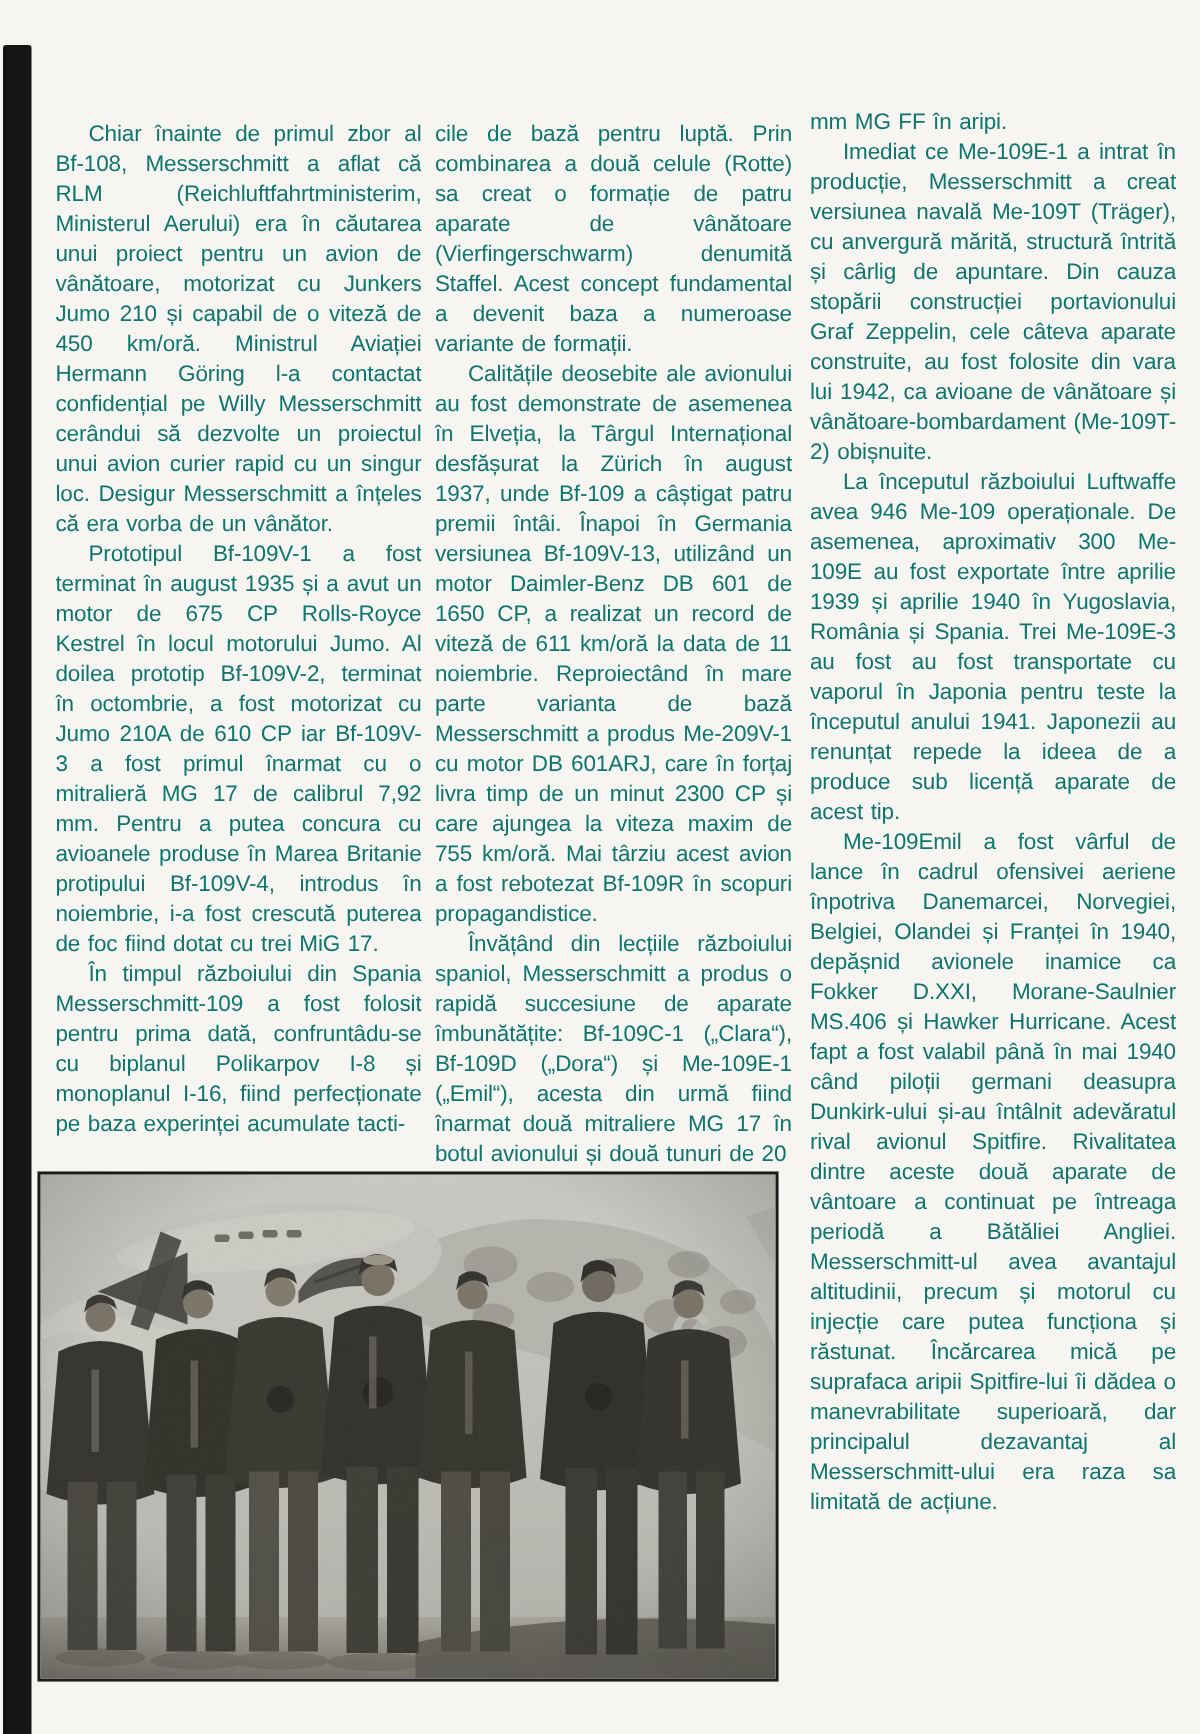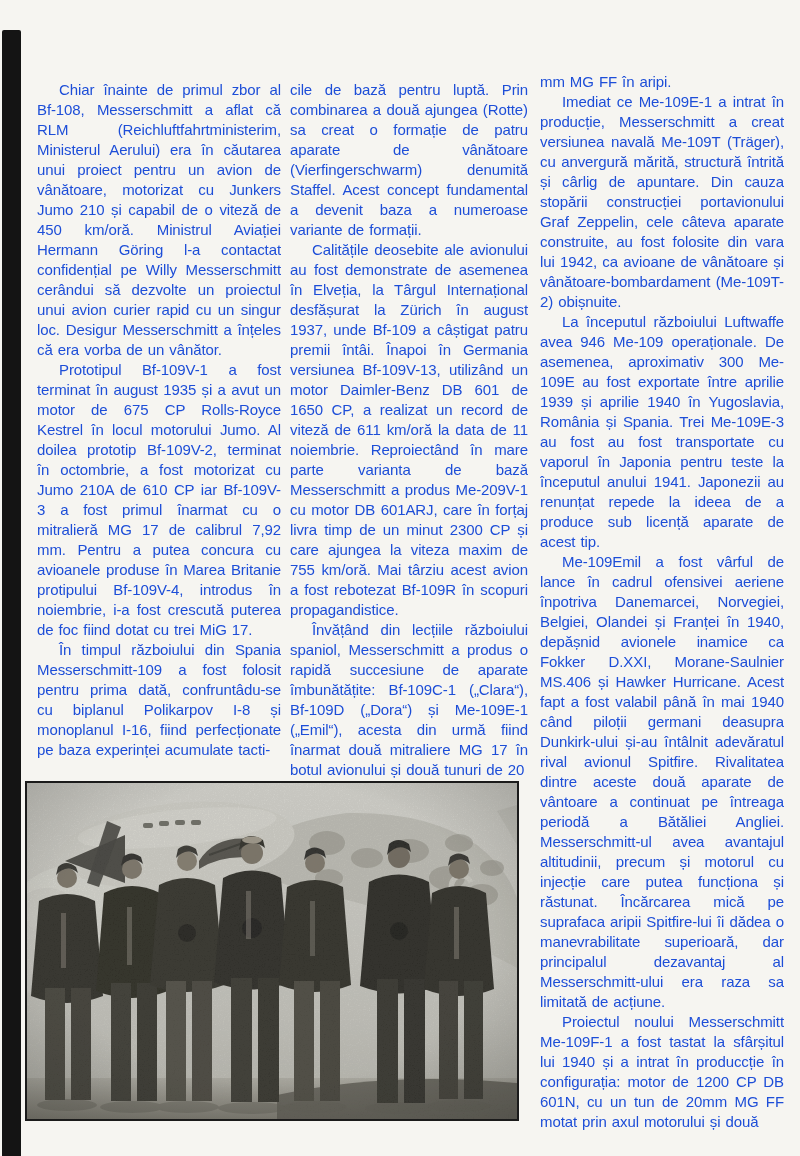--- a/index.html
+++ b/index.html
@@ -12,21 +12,21 @@
     position:relative;width:800px;height:1156px;
     background:#f6f5f1;overflow:hidden;color:#1c1c1c;
   }
   .gutter-bar{
     position:absolute;left:2px;top:30px;width:19px;height:1126px;
     background:#141414;border-radius:2px 2px 0 0;
   }
   .col{
     position:absolute;text-align:justify;overflow:hidden;
     font-size:15px;line-height:20px;word-spacing:1px;letter-spacing:-0.1px;
-    color:#1d4ed8;
+    color:#0f766e;
   }
   .col p{margin:0;text-indent:22px;}
   .col p.cont{text-indent:0;}
   .col-1{left:37px;top:80px;width:244px;height:702px;}
   .col-2{left:290px;top:80px;width:238px;height:702px;}
   .col-3{left:540px;top:72px;width:244px;height:1063px;}
   figure.photo{
     position:absolute;left:25px;top:781px;margin:0;
     width:490px;height:336px;border:2px solid #1b1b1b;
     background:#c9c8c1;overflow:hidden;
@@ -40,31 +40,30 @@
 
   <div class="gutter-bar"></div>
 
   <section class="col col-1">
     <p>Chiar înainte de primul zbor al Bf-108, Messerschmitt a aflat că RLM (Reichluftfahrtministerim, Ministerul Aerului) era în căutarea unui proiect pentru un avion de vânătoare, motorizat cu Junkers Jumo 210 și capabil de o viteză de 450 km/oră. Ministrul Aviației Hermann Göring l-a contactat confidențial pe Willy Messerschmitt cerândui să dezvolte un proiectul unui avion curier rapid cu un singur loc. Desigur Messerschmitt a înțeles că era vorba de un vânător.</p>
     <p>Prototipul Bf-109V-1 a fost terminat în august 1935 și a avut un motor de 675 CP Rolls-Royce Kestrel în locul motorului Jumo. Al doilea prototip Bf-109V-2, terminat în octombrie, a fost motorizat cu Jumo 210A de 610 CP iar Bf-109V-3 a fost primul înarmat cu o mitralieră MG 17 de calibrul 7,92 mm. Pentru a putea concura cu avioanele produse în Marea Britanie protipului Bf-109V-4, introdus în noiembrie, i-a fost crescută puterea de foc fiind dotat cu trei MiG 17.</p>
     <p>În timpul războiului din Spania Messerschmitt-109 a fost folosit pentru prima dată, confruntâdu-se cu biplanul Polikarpov I-8 și monoplanul I-16, fiind perfecționate pe baza experinței acumulate tacti-</p>
   </section>
 
   <section class="col col-2">
-    <p class="cont">cile de bază pentru luptă. Prin combinarea a două ajungea (Rotte) sa creat o formație de patru aparate de vânătoare (Vierfingerschwarm) denumită Staffel. Acest concept fundamental a devenit baza a numeroase variante de formații.</p>
+    <p class="cont">cile de bază pentru luptă. Prin combinarea a două celule (Rotte) sa creat o formație de patru aparate de vânătoare (Vierfingerschwarm) denumită Staffel. Acest concept fundamental a devenit baza a numeroase variante de formații.</p>
     <p>Calitățile deosebite ale avionului au fost demonstrate de asemenea în Elveția, la Târgul Internațional desfășurat la Zürich în august 1937, unde Bf-109 a câștigat patru premii întâi. Înapoi în Germania versiunea Bf-109V-13, utilizând un motor Daimler-Benz DB 601 de 1650 CP, a realizat un record de viteză de 611 km/oră la data de 11 noiembrie. Reproiectând în mare parte varianta de bază  Messerschmitt a produs Me-209V-1 cu motor DB 601ARJ, care în forțaj livra timp de un minut 2300 CP și care ajungea la viteza maxim de 755 km/oră. Mai târziu acest avion a fost rebotezat Bf-109R în scopuri propagandistice.</p>
     <p>Învățând din lecțiile războiului spaniol, Messerschmitt a produs o rapidă succesiune de aparate îmbunătățite: Bf-109C-1 („Clara“), Bf-109D („Dora“) și Me-109E-1 („Emil“), acesta din urmă fiind înarmat două mitraliere MG 17 în botul avionului și două tunuri de 20</p>
   </section>
 
   <section class="col col-3">
     <p class="cont">mm MG FF în aripi.</p>
     <p>Imediat ce Me-109E-1 a intrat în producție, Messerschmitt a creat versiunea navală Me-109T (Träger), cu anvergură mărită, structură întrită și cârlig de apuntare. Din cauza stopării construcției portavionului Graf Zeppelin, cele câteva aparate construite, au fost folosite  din vara lui 1942, ca avioane de vânătoare și vânătoare-bombardament (Me-109T-2) obișnuite.</p>
     <p>La începutul războiului Luftwaffe avea 946 Me-109 operaționale. De asemenea, aproximativ 300 Me-109E au fost exportate între aprilie 1939 și aprilie 1940 în Yugoslavia, România și Spania. Trei Me-109E-3 au fost au fost transportate cu vaporul în Japonia pentru teste la începutul anului 1941. Japonezii au renunțat repede la ideea de a produce sub licență aparate de acest tip.</p>
     <p>Me-109Emil a fost vârful de lance în cadrul ofensivei aeriene înpotriva Danemarcei, Norvegiei, Belgiei, Olandei și Franței în 1940, depășnid avionele inamice ca Fokker D.XXI, Morane-Saulnier MS.406 și Hawker Hurricane. Acest fapt a fost valabil până în mai 1940 când piloții germani deasupra Dunkirk-ului și-au întâlnit adevăratul rival avionul Spitfire. Rivalitatea dintre aceste două aparate de vântoare a continuat pe întreaga periodă a Bătăliei Angliei. Messerschmitt-ul avea avantajul altitudinii, precum și motorul cu injecție care putea funcționa și răstunat. Încărcarea mică pe suprafaca aripii Spitfire-lui îi dădea o manevrabilitate superioară, dar principalul dezavantaj al  Messerschmitt-ului era raza sa limitată de acțiune.</p>
-    <p>Proiectul noului Messerschmitt Me-109F-1 a fost tastat la sfârșitul lui 1940 și a intrat în produccție în configurația: motor de 1200 CP DB 601N, cu un tun de 20mm MG FF motat prin axul motorului și două</p>
   </section>
 
   <figure class="photo">
     <svg viewBox="0 0 490 336" xmlns="http://www.w3.org/2000/svg">
       <defs>
         <linearGradient id="sky" x1="0" y1="0" x2="0" y2="1">
           <stop offset="0" stop-color="#deddd7"></stop>
           <stop offset="0.7" stop-color="#cbcac3"></stop>
           <stop offset="1" stop-color="#bdbcb4"></stop>
         </linearGradient>

